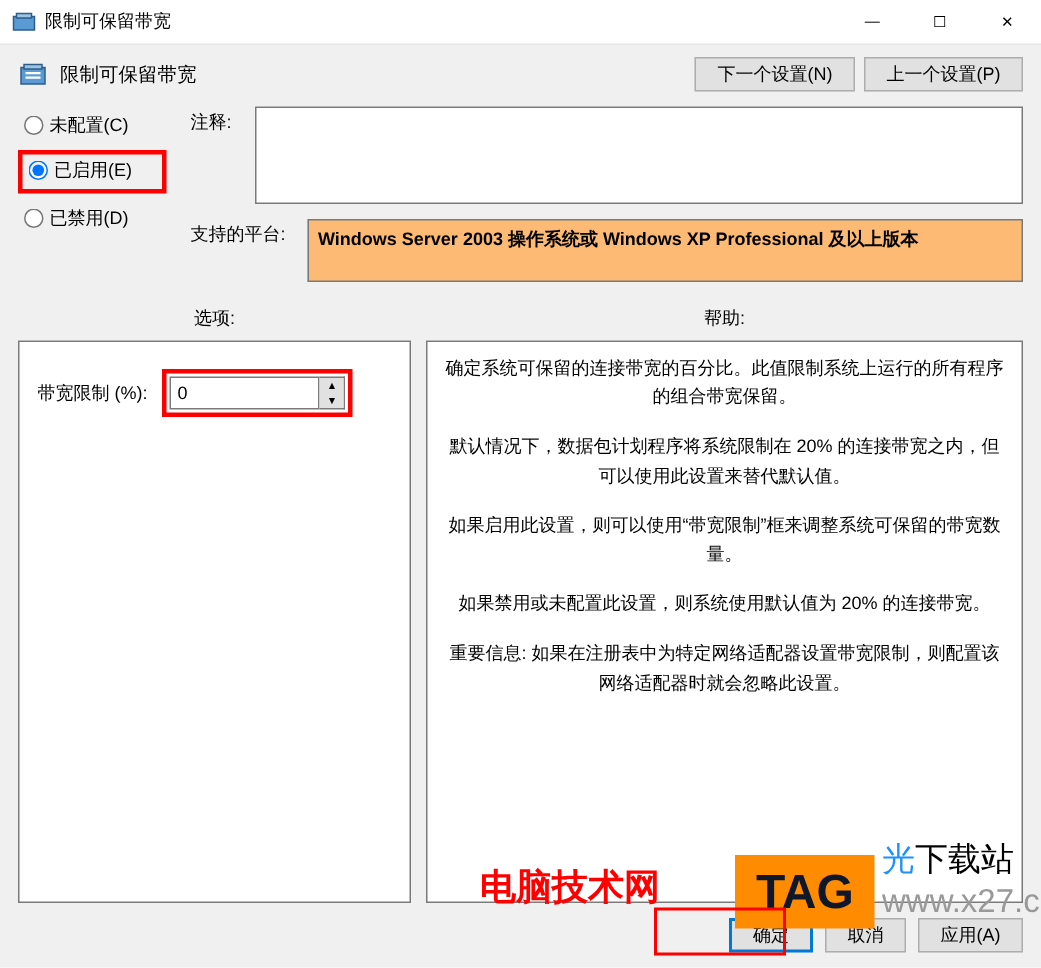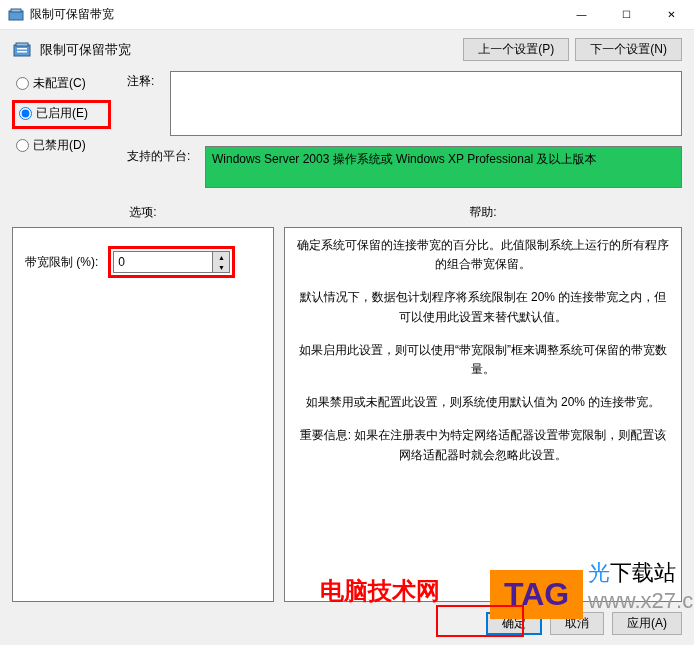--- a/index.html
+++ b/index.html
@@ -19,38 +19,38 @@
 .std-btn { height: 23px; padding: 0 14px; background: #e1e1e1; border: 1px solid #adadad; font-size: 12px; display: flex; align-items: center; }
 .std-btn.primary { border: 2px solid #0078d7; }
 .config-area { display: flex; gap: 20px; margin-bottom: 6px; }
 .radio-col { display: flex; flex-direction: column; gap: 10px; padding: 4px 0 0 4px; width: 95px; }
 .radio-row { display: flex; align-items: center; gap: 4px; }
 .radio-row input { margin: 0; }
 .highlight-red { border: 3px solid #ff0000; padding: 2px 4px 4px 4px; margin: -2px -4px; }
 .label-col { width: 80px; text-align: left; padding-top: 2px; }
 .comment-box { width: 100%; height: 65px; border: 1px solid #7a7a7a; background: #fff; resize: none; font-family: inherit; font-size: 12px; }
 .platform-row { display: flex; gap: 6px; margin-bottom: 10px; margin-top: 4px; }
-.platform-box { flex: 1; border: 1px solid #7a7a7a; background: #22c55e; padding: 4px 6px; height: 42px; overflow-y: auto; }
+.platform-box { flex: 1; border: 1px solid #7a7a7a; background: #fdba74; padding: 4px 6px; height: 42px; overflow-y: auto; font-weight: bold; }
 .main-split { display: flex; gap: 10px; flex: 1; min-height: 0; }
 .left-pane { width: 262px; display: flex; flex-direction: column; }
 .right-pane { flex: 1; display: flex; flex-direction: column; min-width: 0; }
 .pane-label { margin-bottom: 6px; text-align: center; }
 .options-box { flex: 1; border: 1px solid #7a7a7a; background: #fff; padding: 18px 12px; }
 .opt-row { display: flex; align-items: center; gap: 10px; }
 .spinner-wrap { display: flex; align-items: center; border: 3px solid #ff0000; padding: 2px; }
 .spinner { width: 100px; height: 22px; border: 1px solid #7a7a7a; padding: 0 4px; font-size: 12px; }
 .spin-btns { display: flex; flex-direction: column; border: 1px solid #7a7a7a; border-left: none; }
 .spin-btn { width: 16px; height: 10px; font-size: 7px; display: flex; align-items: center; justify-content: center; background: #e1e1e1; }
 .help-box { flex: 1; border: 1px solid #7a7a7a; background: #fff; padding: 8px 10px; overflow-y: auto; line-height: 1.6; text-align: center; }
 .help-box p { margin-bottom: 14px; }
 .footer { display: flex; justify-content: flex-end; gap: 8px; padding: 10px 0; }
 .watermark1 { position: absolute; left: 320px; top: 575px; pointer-events: none; }
 .wm1a { color: #ff0000; font-size: 24px; font-weight: bold; }
 .wm1b { color: #1e90ff; font-size: 18px; font-style: italic; }
-.tag-badge { position: absolute; left: 490px; top: 570px; background: #ff8c00; color: #4c1d95; font-size: 32px; font-weight: bold; padding: 6px 14px; pointer-events: none; }
+.tag-badge { position: absolute; left: 490px; top: 570px; background: #ff8c00; color: #0f172a; font-size: 32px; font-weight: bold; padding: 6px 14px; pointer-events: none; }
 .wm2 { position: absolute; left: 588px; top: 558px; font-size: 22px; pointer-events: none; }
 .wm2a { color: #1e90ff; }
 .wm2b { color: #999; }
 .highlight-ok { position: absolute; left: 436px; top: 605px; width: 88px; height: 32px; border: 2px solid #ff0000; pointer-events: none; }
 </style>
 </head>
 <body>
 
 <div class="titlebar">
   <div class="titlebar-left">
@@ -73,22 +73,22 @@
     <div class="header-left">
       <svg class="header-icon" viewBox="0 0 20 20">
           <rect x="2" y="5" width="16" height="11" fill="#5b9bd5" stroke="#2e5c8a"></rect>
           <rect x="4" y="3" width="12" height="3" fill="#9cc3e4" stroke="#2e5c8a"></rect>
           <rect x="5" y="8" width="10" height="1.5" fill="#fff"></rect>
           <rect x="5" y="11" width="10" height="1.5" fill="#fff"></rect>
         </svg>
       <span class="header-title">限制可保留带宽</span>
     </div>
     <div class="header-buttons">
+      <button class="std-btn">下一个设置(N)</button>
       <button class="std-btn">上一个设置(P)</button>
-      <button class="std-btn">下一个设置(N)</button>
     </div>
   </div>
 
   <div class="config-area">
     <div class="radio-col">
       <label class="radio-row">
         <input type="radio" name="cfg" style="">
         <span>未配置(C)</span>
       </label>
       <div class="highlight-red">

